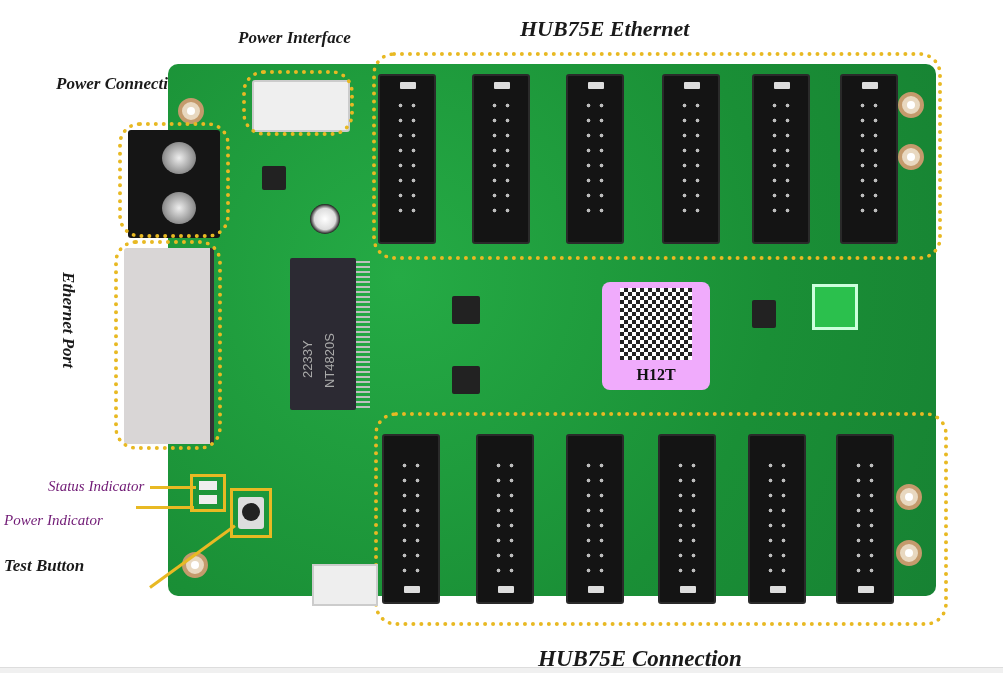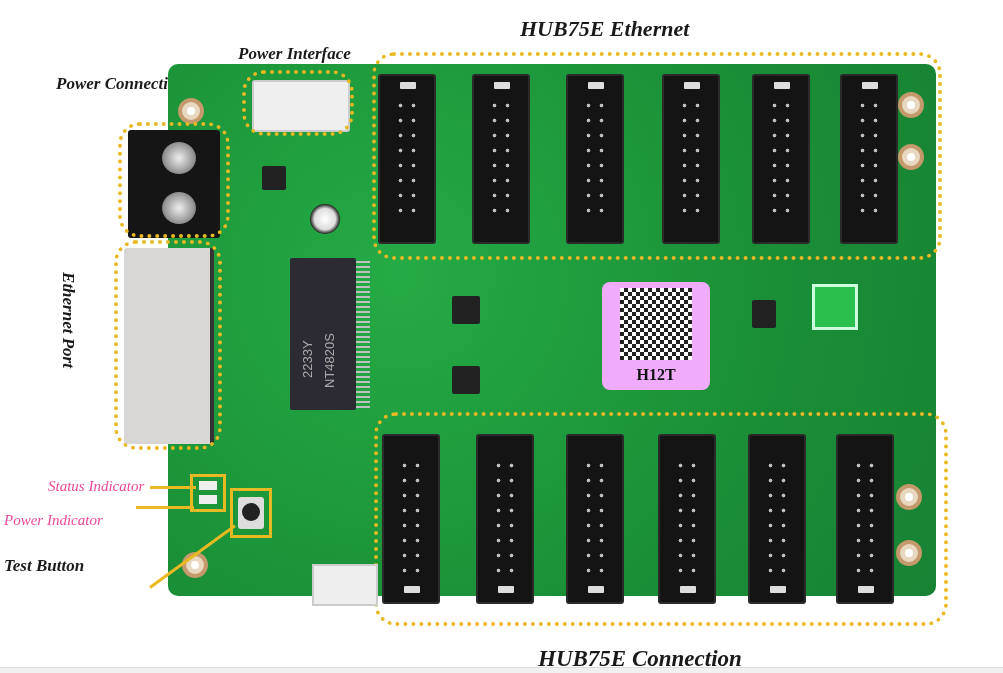--- a/index.html
+++ b/index.html
@@ -1,38 +1,38 @@
 <!DOCTYPE html>
 <html><head>
 <meta charset="utf-8">
 <style>
   html,body{margin:0;padding:0;}
   body{width:1003px;height:673px;position:relative;overflow:hidden;background:#ffffff;font-family:"Liberation Serif",serif;}
   .abs{position:absolute;}
   .label{position:absolute;font-family:"Liberation Serif",serif;font-style:italic;font-weight:bold;color:#1a1a1a;white-space:nowrap;}
-  .label.grey{color:#ec4899;font-weight:normal;}
+  .label.grey{color:#701a75;font-weight:normal;}
   .board{position:absolute;left:168px;top:64px;width:768px;height:532px;background:#1d9a3a;border-radius:10px;
     background-image:radial-gradient(circle at 30% 40%,#25ab45 0,#1a8f36 60%,#178233 100%);}
   .dotbox{position:absolute;border:4px dotted #e8b923;border-radius:22px;box-sizing:border-box;}
   .hdr{position:absolute;width:58px;height:170px;background:#141414;border:2px solid #2a2a2a;border-radius:3px;box-sizing:border-box;}
   .hdr .pins{position:absolute;left:14px;top:22px;width:26px;height:120px;
     background-image:radial-gradient(circle,#bdbdbd 1.6px,transparent 2.2px);background-size:13px 15px;}
   .hdr .key{position:absolute;left:20px;width:16px;height:7px;background:#ddd;border-radius:1px;}
   .ic{position:absolute;background:#222;border-radius:2px;}
   .ic-strip{position:absolute;background:repeating-linear-gradient(90deg,#bfbfbf 0 2px,transparent 2px 5px);}
   .hole{position:absolute;width:26px;height:26px;border-radius:50%;background:#e8d8c0;border:4px solid #c49a6c;box-sizing:border-box;}
   .hole::after{content:"";position:absolute;left:5px;top:5px;width:8px;height:8px;border-radius:50%;background:#fff;}
   .pointer{position:absolute;background:#e8b923;height:3px;transform-origin:left center;}
   .ledbox{position:absolute;border:3px solid #e8b923;box-sizing:border-box;}
 </style>
 </head>
 <body>
 
 <div class="label" style="left:520px;top:16px;font-size:22px;">HUB75E Ethernet</div>
-<div class="label" style="left:238px;top:44px;font-size:17px;">Power Interface</div>
+<div class="label" style="left:238px;top:28px;font-size:17px;">Power Interface</div>
 <div class="label" style="left:56px;top:74px;font-size:17px;">Power Connection</div>
 <div class="label" style="left:20px;top:310px;font-size:17px;transform:rotate(90deg);transform-origin:center;">Ethernet Port</div>
 <div class="label grey" style="left:48px;top:478px;font-size:15px;">Status Indicator</div>
 <div class="label grey" style="left:4px;top:512px;font-size:15px;">Power Indicator</div>
 <div class="label" style="left:4px;top:556px;font-size:17px;">Test Button</div>
 <div class="label" style="left:538px;top:646px;font-size:23px;text-align:right;">HUB75E Connection</div>
 
 <div class="board"></div>
 
 <div class="hole" style="left:178px;top:98px;"></div>

